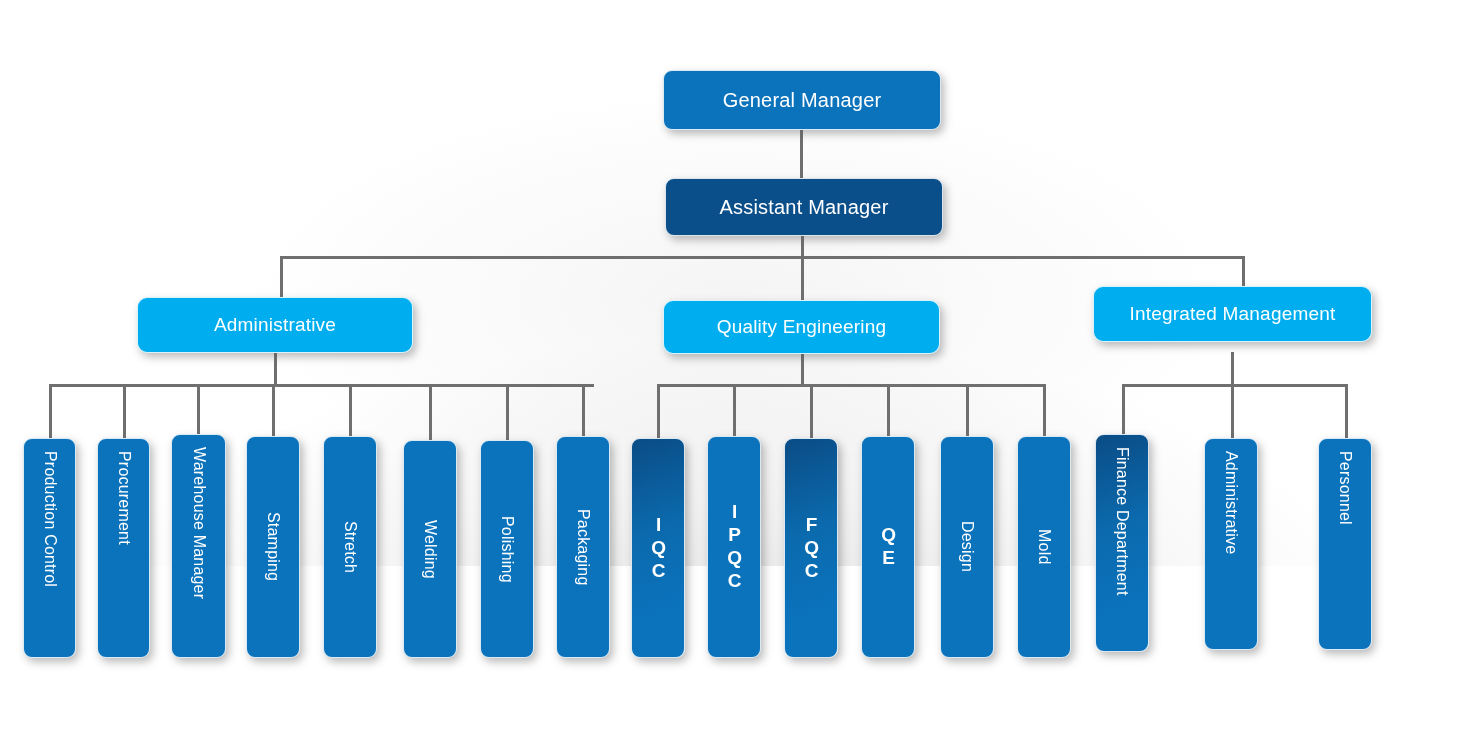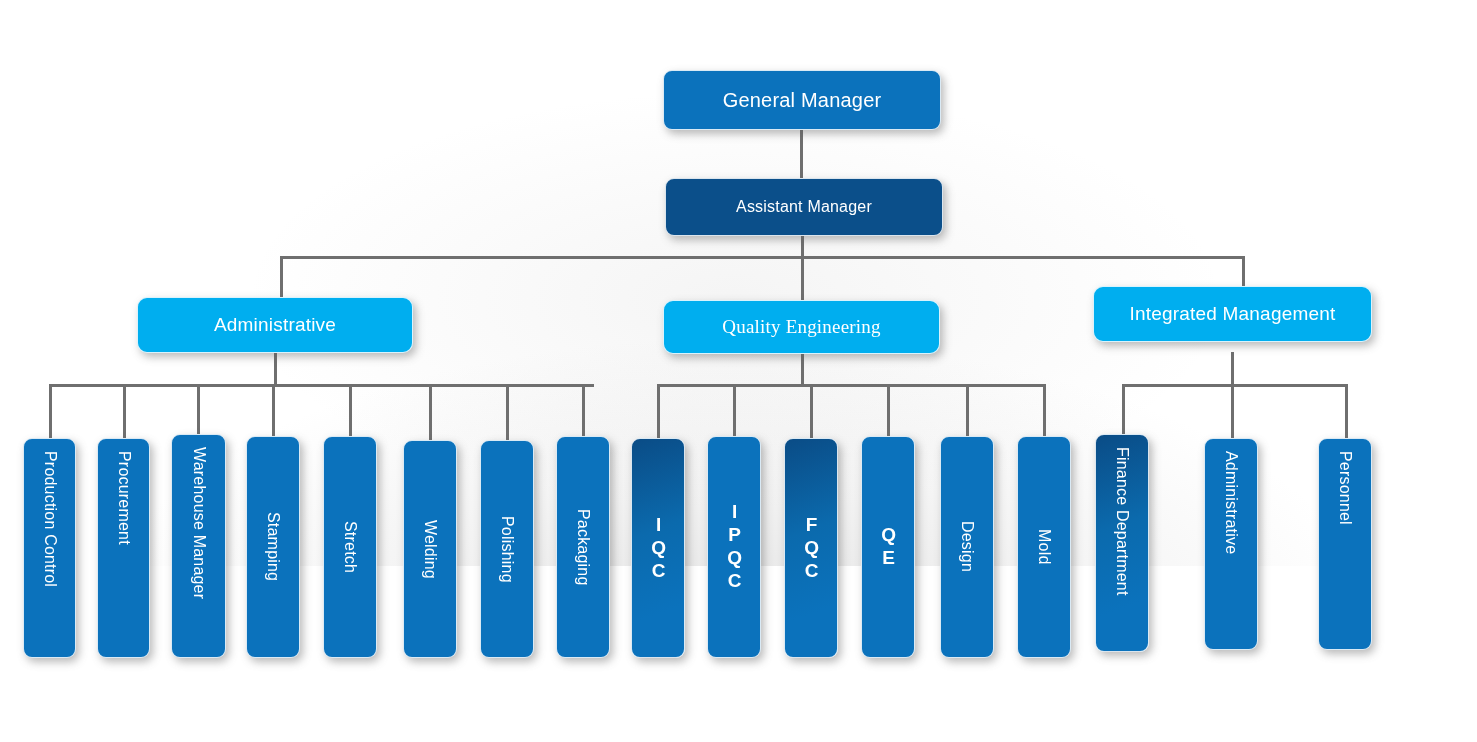--- a/index.html
+++ b/index.html
@@ -47,21 +47,21 @@
   }
 
   
   .node.lvl1 {
     background: #0b72bc;
     font-size: 20px;
     letter-spacing: 0.2px;
   }
   .node.lvl2 {
     background: #0b4f8a;
-    font-size: 16px;
+    font-size: 20px;
     letter-spacing: 0.2px;
   }
   .node.lvl3 {
     background: #00aeef;
     font-size: 19px;
     letter-spacing: 0.2px;
     border-radius: 10px;
   }
 
   
@@ -141,21 +141,21 @@
   </div>
 
   <div class="node lvl2" style="left:665px; top:178px; width:278px; height:58px;">
     <span>Assistant Manager</span>
   </div>
 
   <div class="node lvl3" style="left:137px; top:297px; width:276px; height:56px;">
     <span>Administrative</span>
   </div>
 
-  <div class="node lvl3" style="left:663px; top:300px; width:277px; height:54px;font-family:Liberation Serif, serif;">
+  <div class="node lvl3" style="left:663px; top:300px; width:277px; height:54px;">
     <span>Quality Engineering</span>
   </div>
 
   <div class="node lvl3" style="left:1093px; top:286px; width:279px; height:56px;">
     <span>Integrated Management</span>
   </div>
 
   <div class="node leaf align-start" style="left:23px; top:438px; width:53px; height:220px;">
     <span class="vtext">Production Control</span>
   </div>

